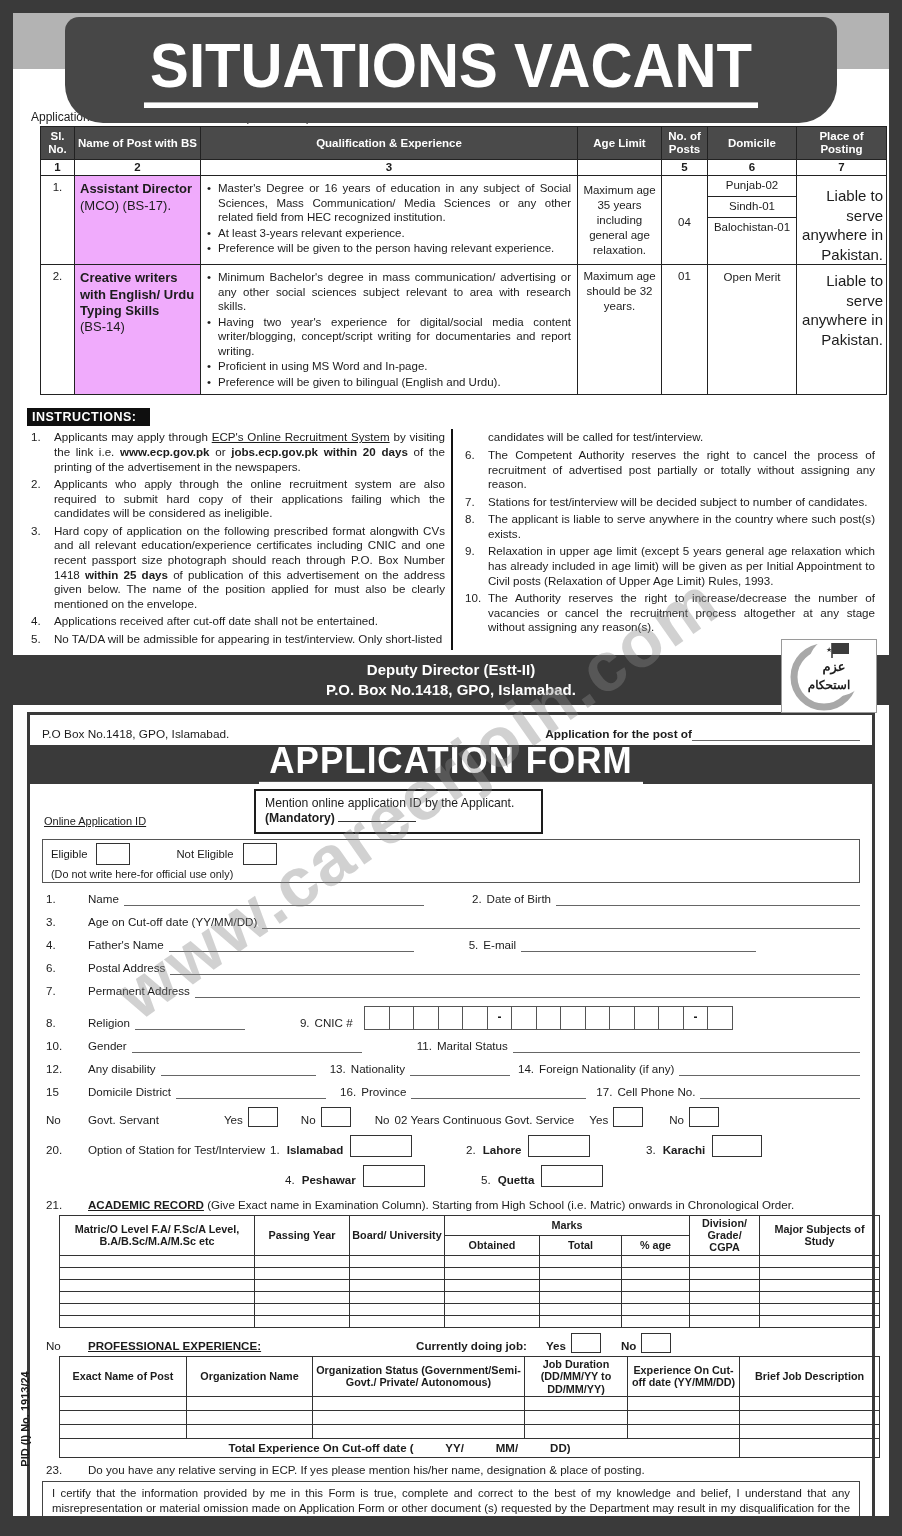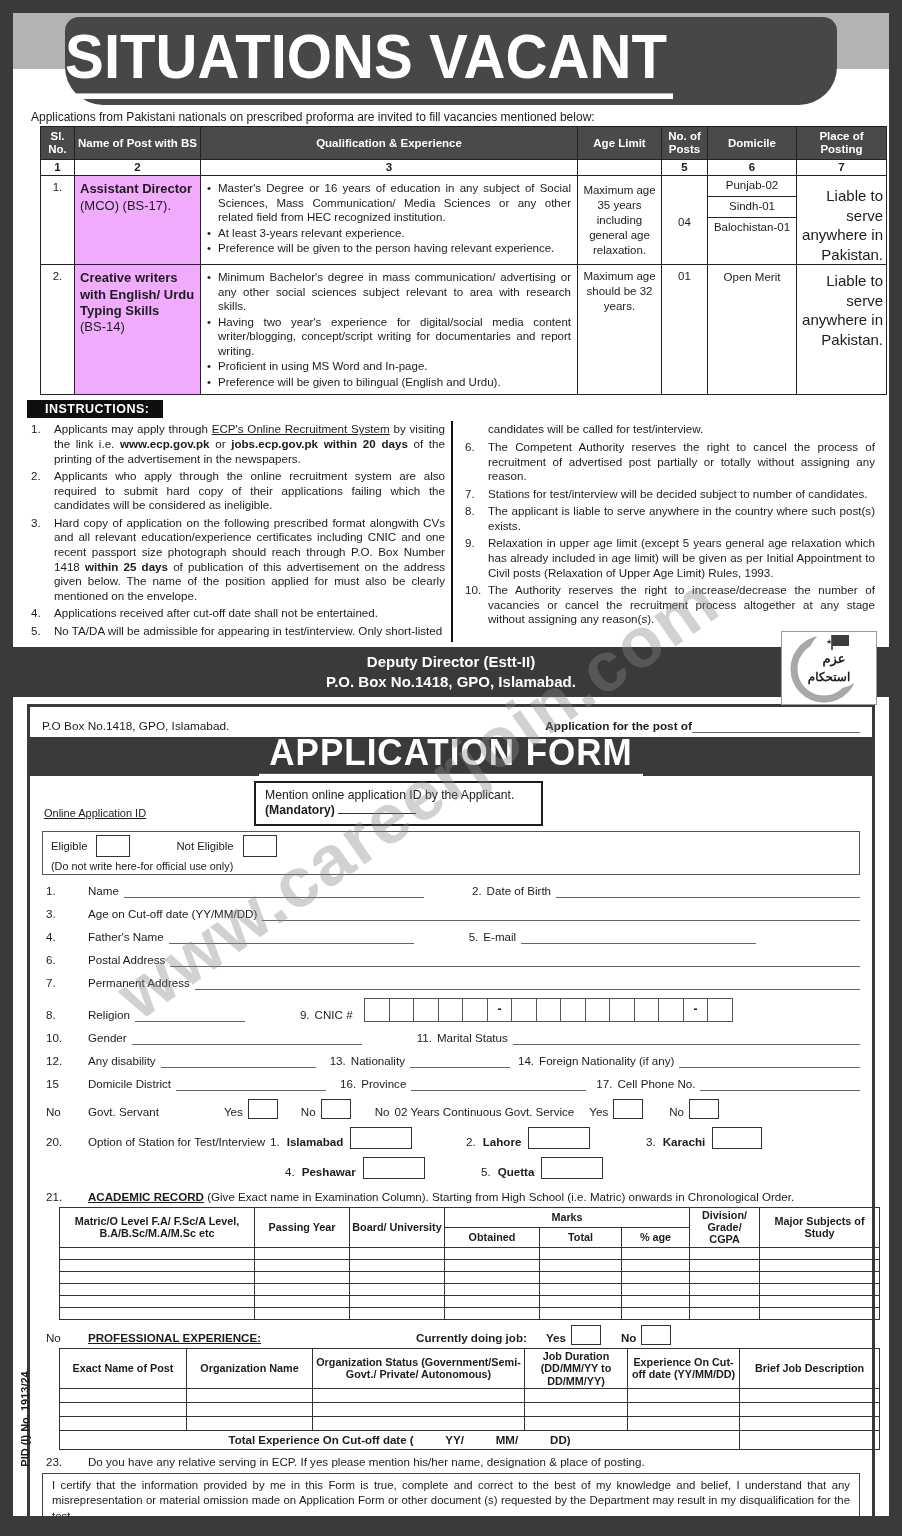--- a/index.html
+++ b/index.html
@@ -12,22 +12,22 @@
         font-size:70px; font-weight:bold; color:rgba(135,135,135,0.38); letter-spacing:2px;
         pointer-events:none; z-index:6; white-space:nowrap; }
 
   
   .pid { position:absolute; left:-48px; top:1400px; width:120px; text-align:center;
          transform:rotate(-90deg); font-size:11px; font-weight:bold; z-index:7; }
 
   
   .header { position:relative; height:94px; }
   .header-gray { position:absolute; top:0; left:0; right:0; height:56px; background:#b3b3b3; }
-  .header-dark { position:absolute; top:4px; left:52px; right:52px; height:88px; background:#474747;
-                 border-radius:14px 14px 38px 38px; display:flex; align-items:center; justify-content:flex-start; }
+  .header-dark { position:absolute; top:4px; left:52px; right:52px; height:106px; background:#474747;
+                 border-radius:14px 14px 38px 38px; display:flex; align-items:center; justify-content:center; }
   .header-title { color:#fff; font-weight:bold; font-size:57px; letter-spacing:0px;
                   transform:scale(1.02,1.12); border-bottom:5px solid #fff; padding:0 6px 5px; line-height:1; }
 
   .intro { margin:3px 18px 2px; font-size:12px; }
 
   
   table.vtable { border-collapse:collapse; table-layout:fixed; width:846px; margin:2px 0 0 27px; }
   .vtable th, .vtable td { border:1.6px solid #222; }
   .vtable th { background:#4a4a4a; color:#fff; font-size:11.5px; padding:3px 2px; line-height:1.15; }
   .vnum td { text-align:center; font-weight:bold; font-size:11.5px; padding:0; line-height:15px; }
@@ -40,22 +40,22 @@
   .bullet::before { content:"\2022"; flex:0 0 auto; }
   .cell-age { text-align:center; font-size:11.5px; padding:4px 2px; line-height:1.3; }
   .v-mid { vertical-align:middle; } .v-top { vertical-align:top; }
   .cell-posts { text-align:center; font-size:11.5px; padding-top:5px; }
   .cell-dom { vertical-align:top; padding:0; font-size:11.5px; text-align:center; }
   .dom-item { padding:3px 2px; line-height:1.2; }
   .dom-sep { border-bottom:1.4px solid #222; }
   .cell-place { text-align:right; font-size:15px; padding:10px 3px 0; line-height:1.3; vertical-align:top; }
 
   
-  .instr-head { display:inline-block; margin:5px 0 0 14px; background:#0f0f0f; color:#fff;
-                font-weight:bold; font-size:12.5px; letter-spacing:.5px; padding:2px 14px 2px 18px; }
+  .instr-head { display:inline-block; margin:13px 0 0 14px; background:#0f0f0f; color:#fff;
+                font-weight:bold; font-size:12.5px; letter-spacing:.5px; padding:2px 14px 2px 5px; }
   .instr-cols { display:flex; margin:3px 14px 0; }
   .icol { width:50%; padding:1px 6px 0 0; }
   .icol.right { border-left:2.2px solid #111; padding:1px 0 0 8px; }
   .ins { display:flex; font-size:11.6px; line-height:14.6px; margin-bottom:3px; }
   .ino { flex:0 0 27px; padding-left:4px; }
   .itx { flex:1; text-align:justify; }
   .seg-b { font-weight:bold; } .seg-u { text-decoration:underline; }
 
   
   .addr-bar { position:relative; margin-top:5px; background:#3a3a3a; height:50px; color:#fff;

